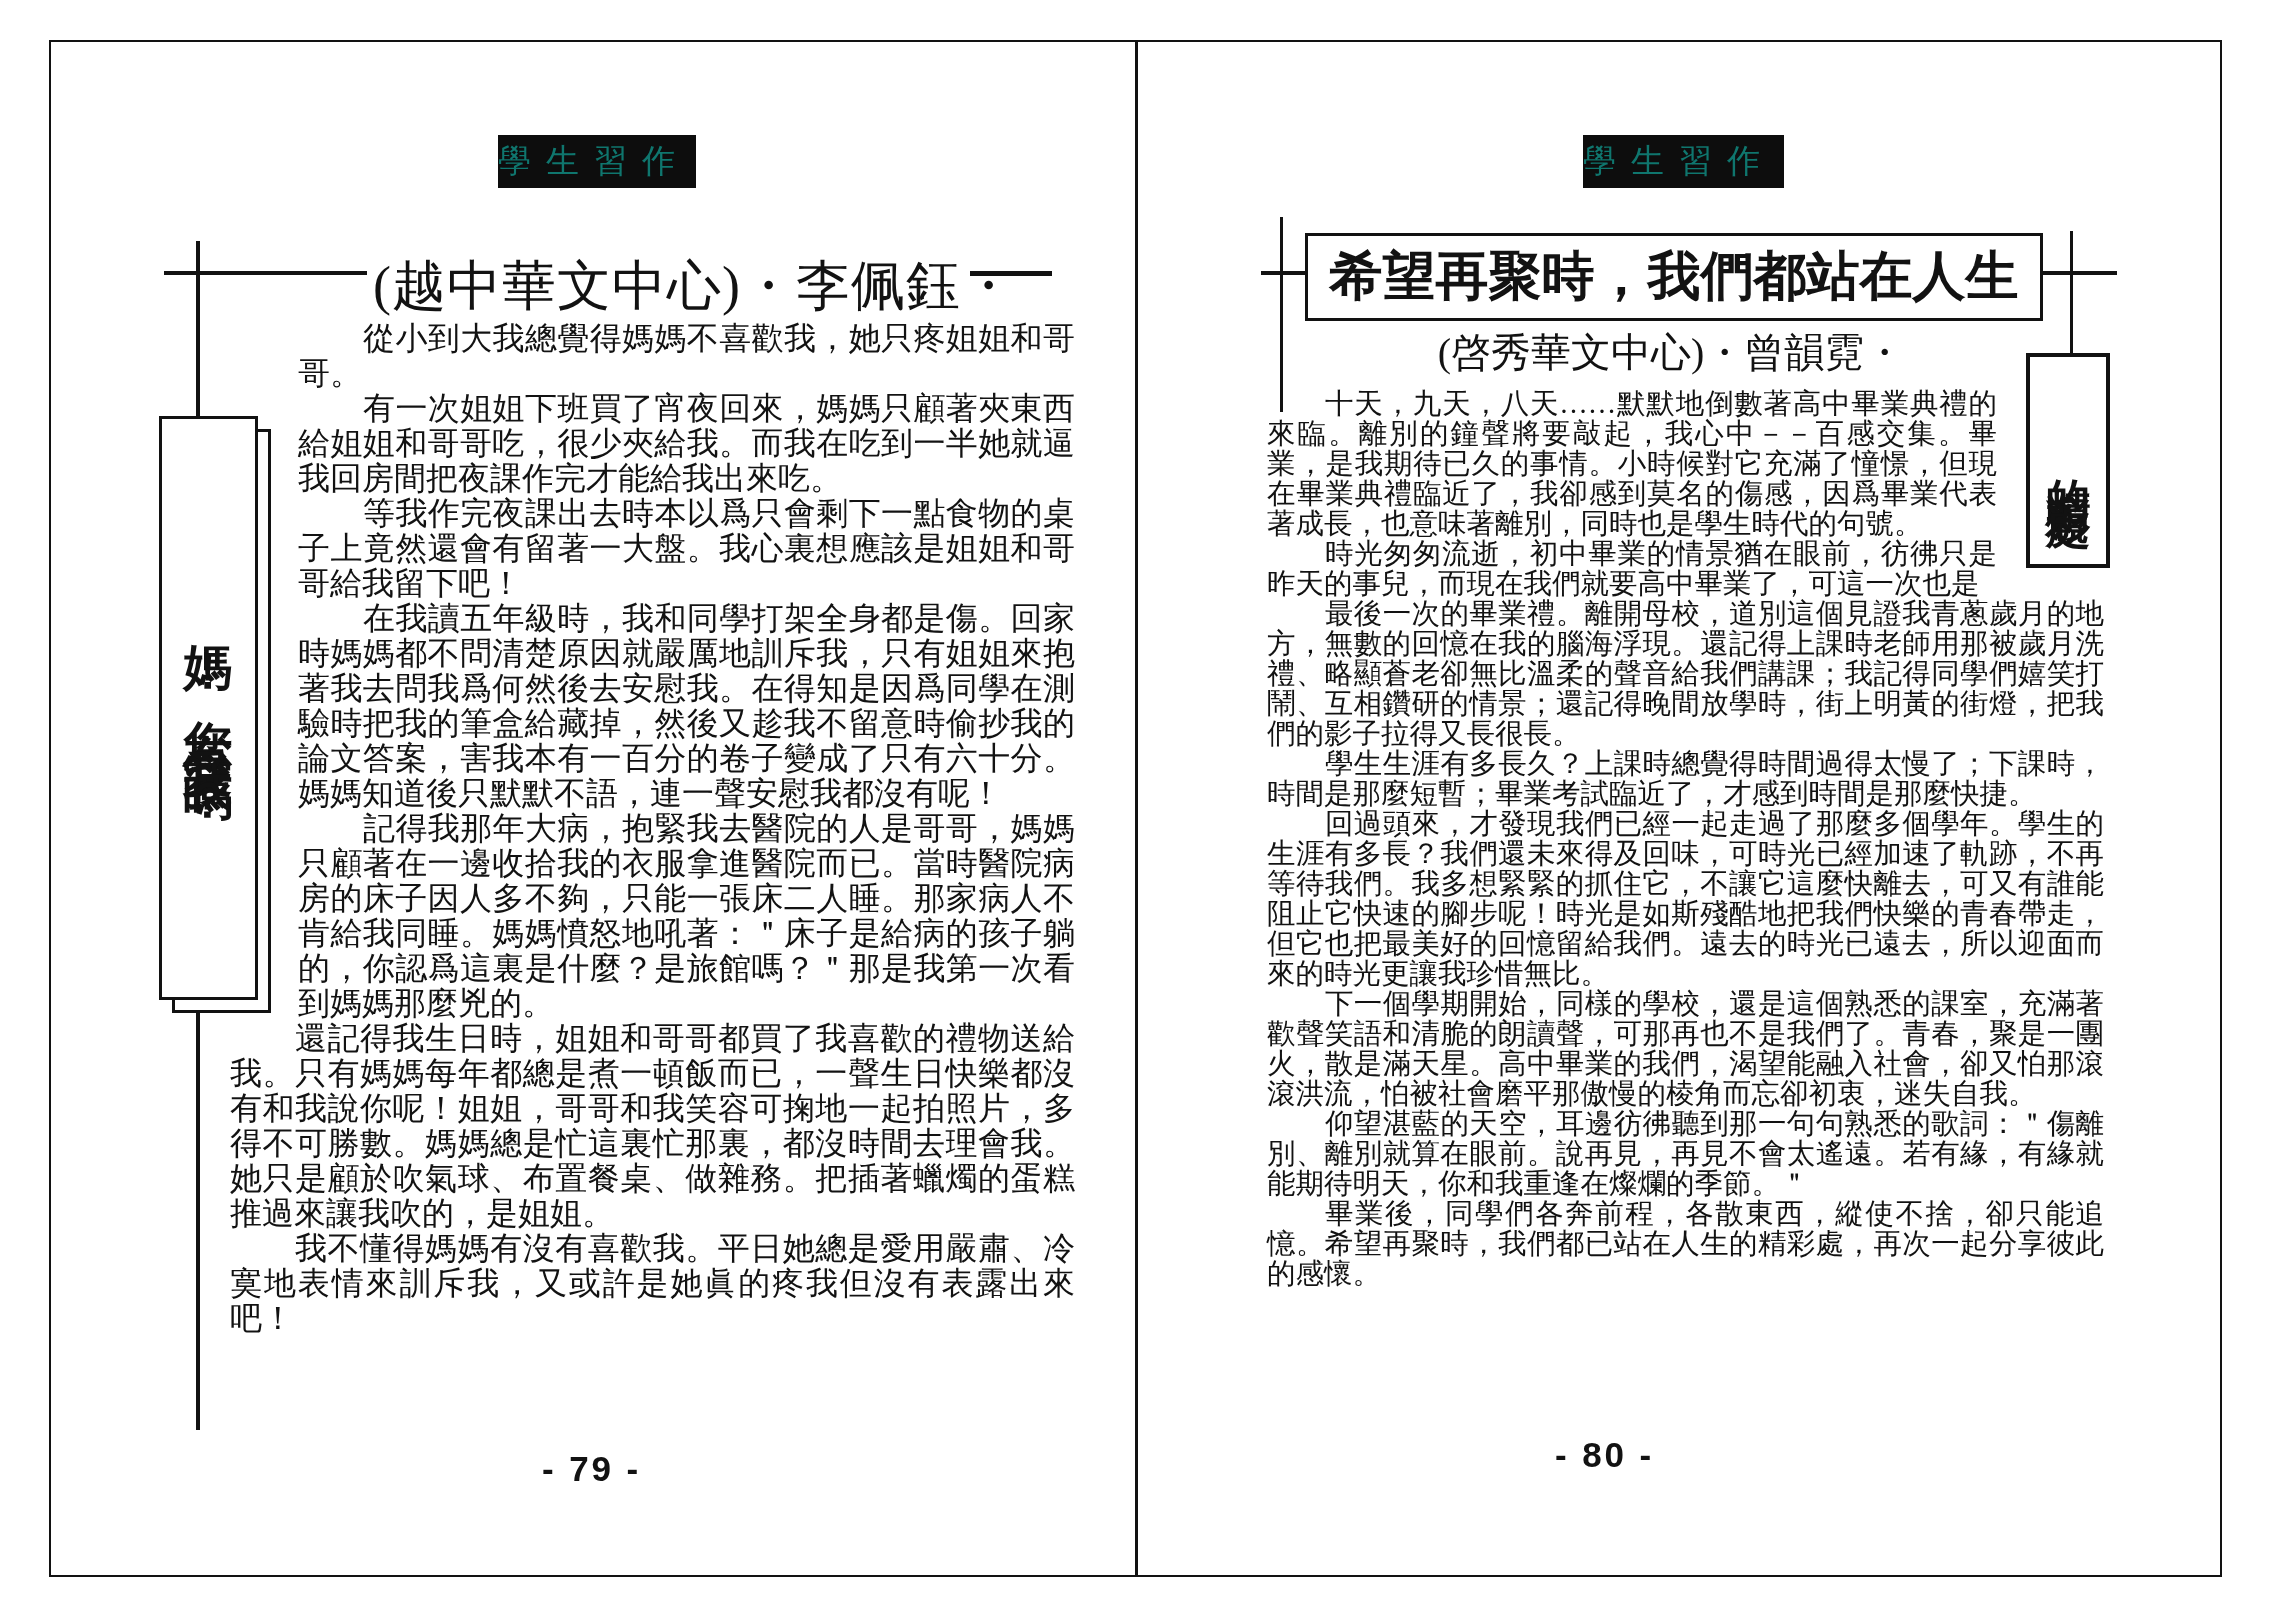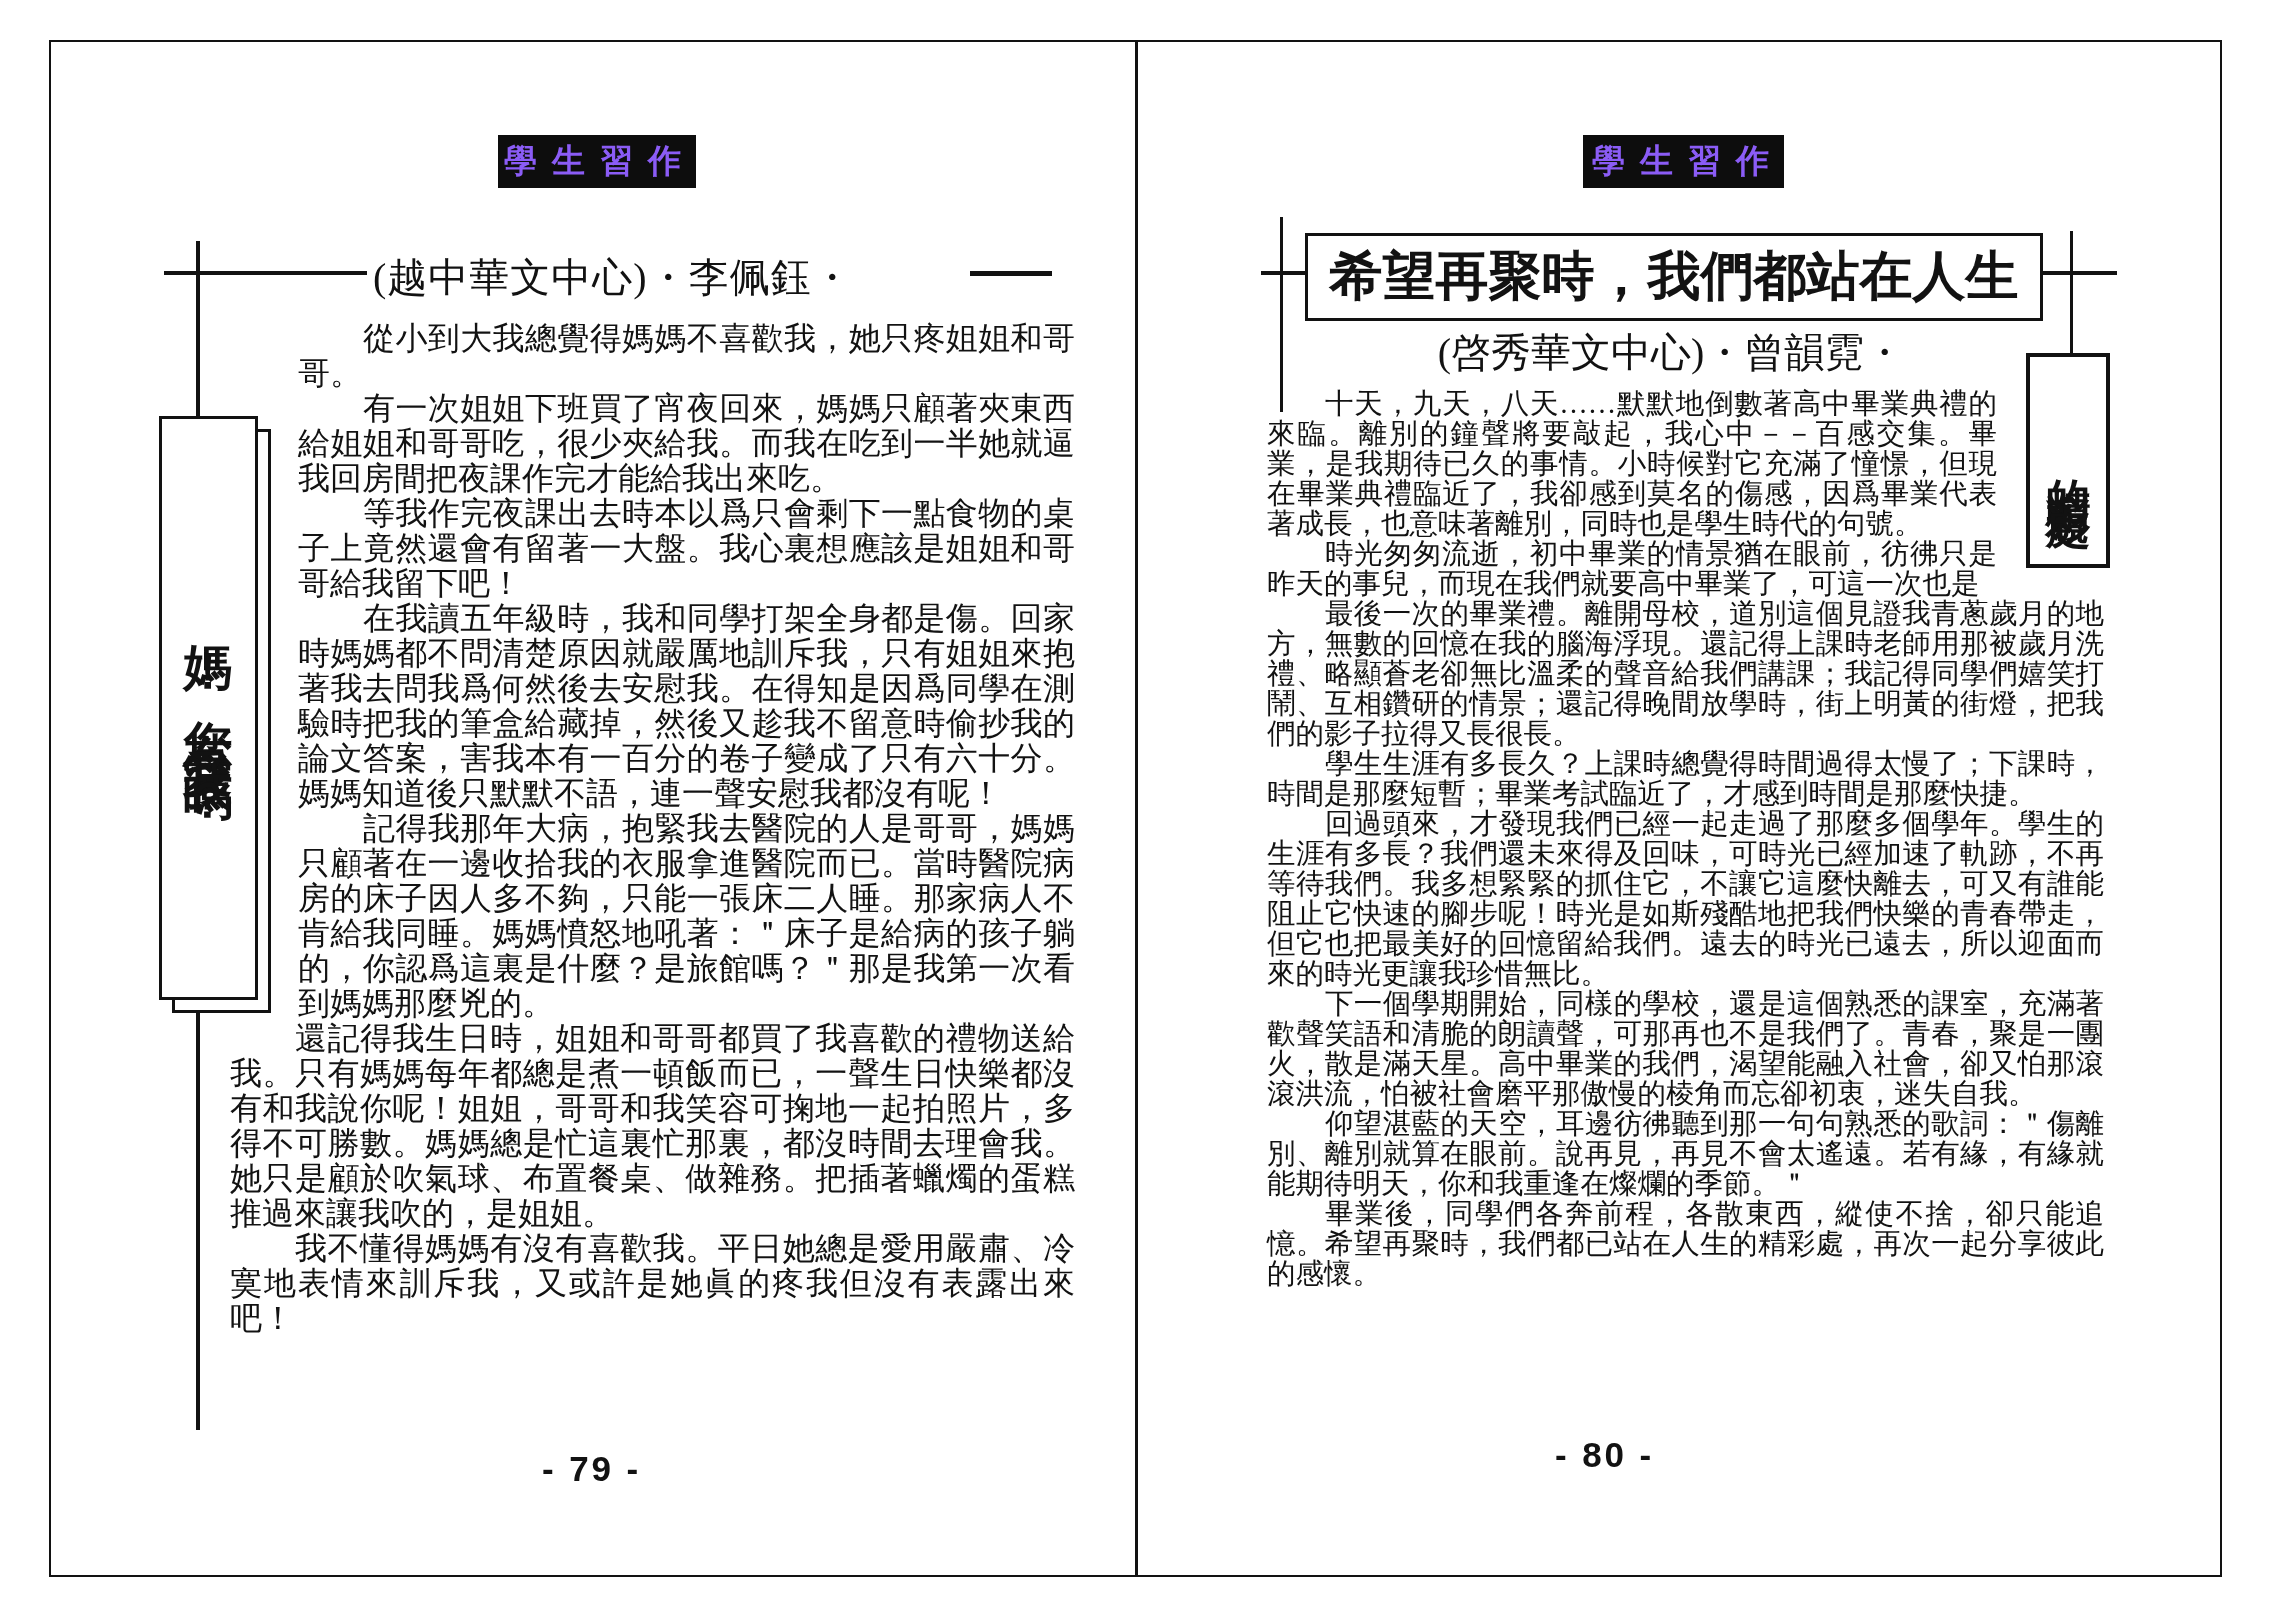--- a/index.html
+++ b/index.html
@@ -1,29 +1,29 @@
 <!DOCTYPE html>
 <html style="font-size:15px"><head>
 <meta charset="utf-8">
 <style>
   html,body{margin:0;padding:0;background:#ffffff;}
   .sheet{position:relative;width:2272px;height:1621px;background:#ffffff;overflow:hidden;
          font-family:"Liberation Serif","DejaVu Serif",serif;color:#121212;}
   .frame{position:absolute;left:49px;top:40px;width:2169px;height:1533px;border:2.9px solid #121212;}
   .center-divider{position:absolute;left:1135px;top:42px;width:2.9px;height:1534px;background:#121212;}
 
-  .header-box{position:absolute;height:53px;background:#0d0d0d;color:#8b5cf6;
-              font-weight:bold;font-size:33px;text-align:right;line-height:53px;letter-spacing:15px;}
+  .header-box{position:absolute;height:53px;background:#0d0d0d;color:#0f766e;
+              font-weight:normal;font-size:33px;text-align:left;line-height:53px;letter-spacing:15px;}
   .header-left{left:498px;top:135px;width:198px;}
   .header-right{left:1583px;top:135px;width:201px;}
 
   .rule{position:absolute;background:#121212;}
 
   
-  .byline-left{position:absolute;left:373px;top:250px;width:599px;font-size:40px;
+  .byline-left{position:absolute;left:373px;top:250px;width:599px;font-size:54px;
                letter-spacing:1px;white-space:nowrap;}
   .vline-left{left:196px;top:241px;width:3.8px;height:1189px;}
   .mama-shadow{position:absolute;left:172px;top:429px;width:93px;height:578px;border:3.8px solid #121212;background:#ffffff;}
   .mama-box{position:absolute;left:159px;top:416px;width:93px;height:578px;border:3.8px solid #121212;background:#ffffff;
             display:flex;align-items:center;justify-content:center;}
   .mama-box span{writing-mode:vertical-rl;text-orientation:upright;font-size:49px;font-weight:bold;
                  letter-spacing:13.3px;line-height:93px;}
   .body-block{position:absolute;text-align:justify;text-justify:inter-ideograph;word-break:break-all;}
   .body-left{left:230px;top:321px;width:845px;font-size:32px;line-height:35px;}
   .body-left p{margin:0;text-indent:65px;text-align:justify;}

